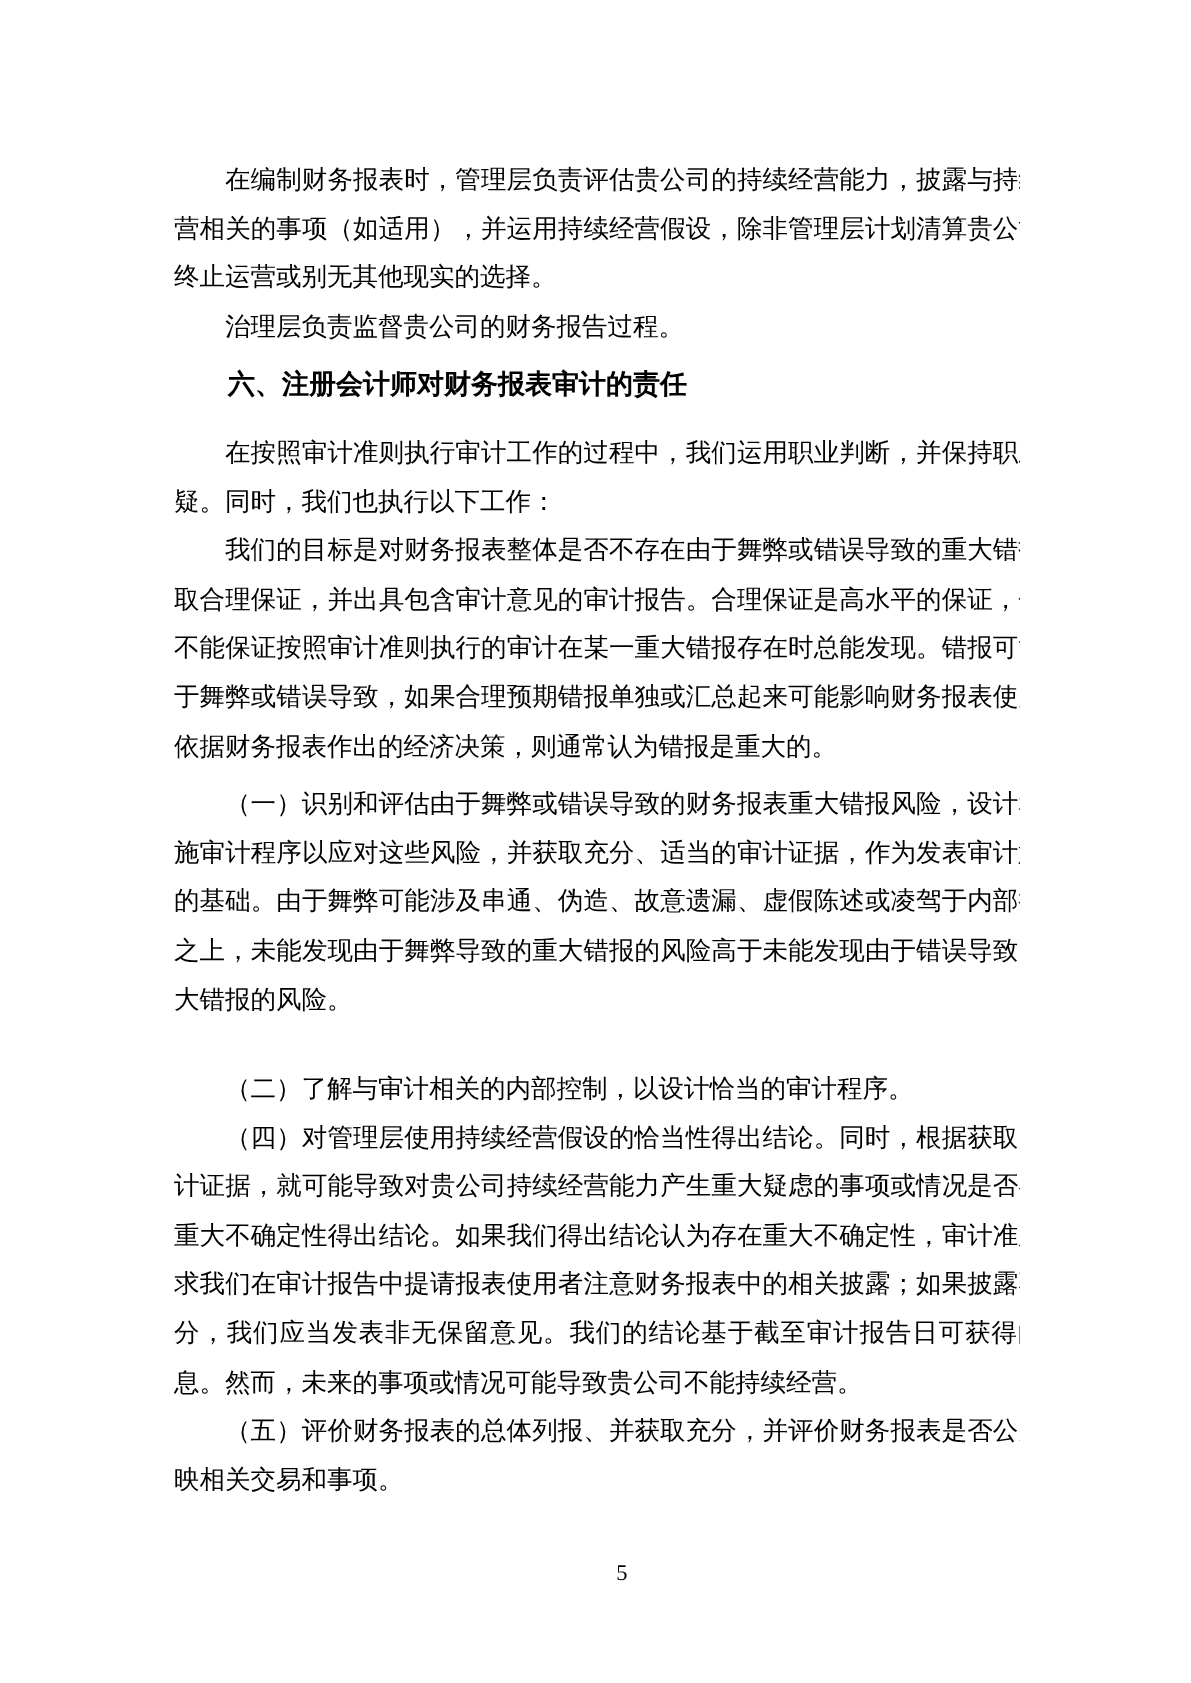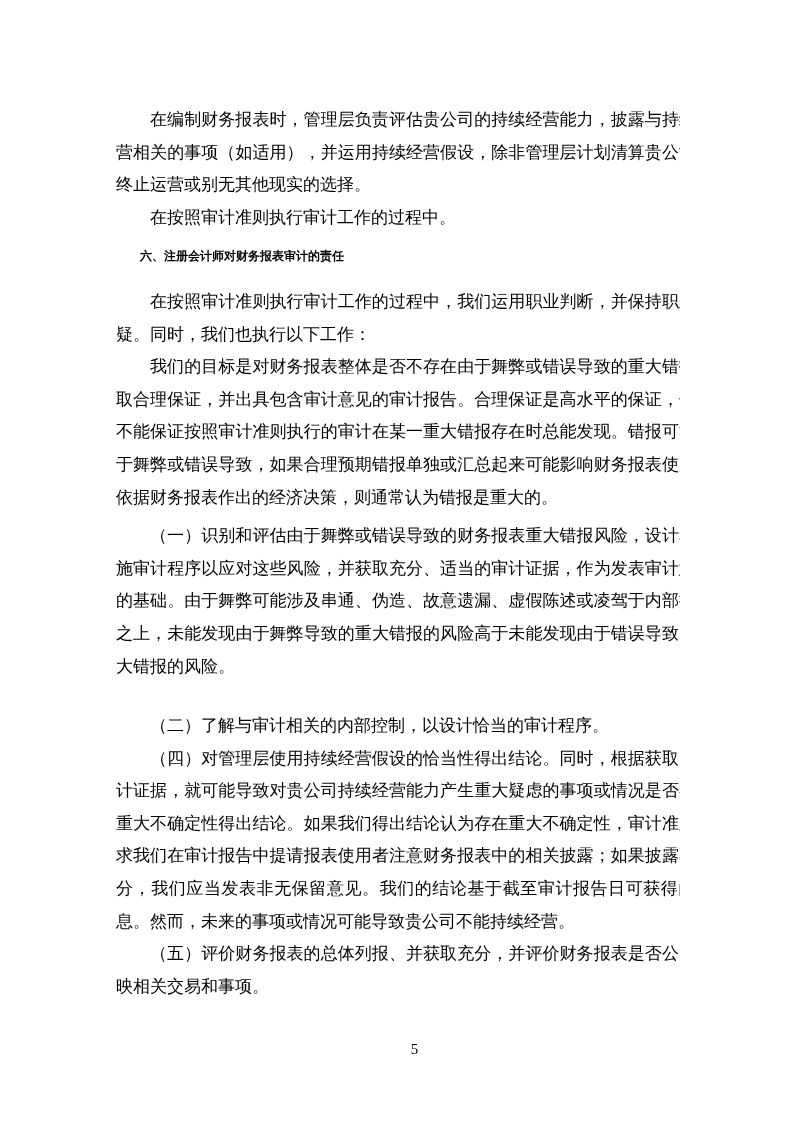--- a/index.html
+++ b/index.html
@@ -28,21 +28,21 @@
     line-height: 32.6px;
     text-align: justify;
     text-justify: inter-ideograph;
     text-indent: 2em;
     word-break: break-all;
     color: #000000;
     font-family: "Liberation Serif", "DejaVu Serif", serif;
   }
   .heading {
     margin: 6px 0 13px 0;
-    font-size: 12px;
+    font-size: 18px;
     line-height: 32.6px;
     font-weight: 700;
     text-indent: 2em;
     color: #000000;
     font-family: "Liberation Sans", "DejaVu Sans", sans-serif;
   }
   .mt6  { margin-top: 6px; }
   .mt10 { margin-top: 27px; }
   .page-number {
     position: absolute;
@@ -57,21 +57,21 @@
   }
 </style>
 </head>
 <body>
 
 <div class="page">
   <div class="content">
 
     <p class="para">在编制财务报表时，管理层负责评估贵公司的持续经营能力，披露与持续经营相关的事项（如适用），并运用持续经营假设，除非管理层计划清算贵公司、终止运营或别无其他现实的选择。</p>
 
-    <p class="para">在按照审计准则执行审计工作的过程中。</p>
+    <p class="para">治理层负责监督贵公司的财务报告过程。</p>
 
     <h2 class="heading">六、注册会计师对财务报表审计的责任</h2>
 
     <p class="para">在按照审计准则执行审计工作的过程中，我们运用职业判断，并保持职业怀疑。同时，我们也执行以下工作：</p>
 
     <p class="para">我们的目标是对财务报表整体是否不存在由于舞弊或错误导致的重大错报获取合理保证，并出具包含审计意见的审计报告。合理保证是高水平的保证，但并不能保证按照审计准则执行的审计在某一重大错报存在时总能发现。错报可能由于舞弊或错误导致，如果合理预期错报单独或汇总起来可能影响财务报表使用者依据财务报表作出的经济决策，则通常认为错报是重大的。</p>
 
     <p class="para mt6">（一）识别和评估由于舞弊或错误导致的财务报表重大错报风险，设计和实施审计程序以应对这些风险，并获取充分、适当的审计证据，作为发表审计意见的基础。由于舞弊可能涉及串通、伪造、故意遗漏、虚假陈述或凌驾于内部控制之上，未能发现由于舞弊导致的重大错报的风险高于未能发现由于错误导致的重大错报的风险。</p>
 
     <p class="para mt10">（二）了解与审计相关的内部控制，以设计恰当的审计程序。</p>

